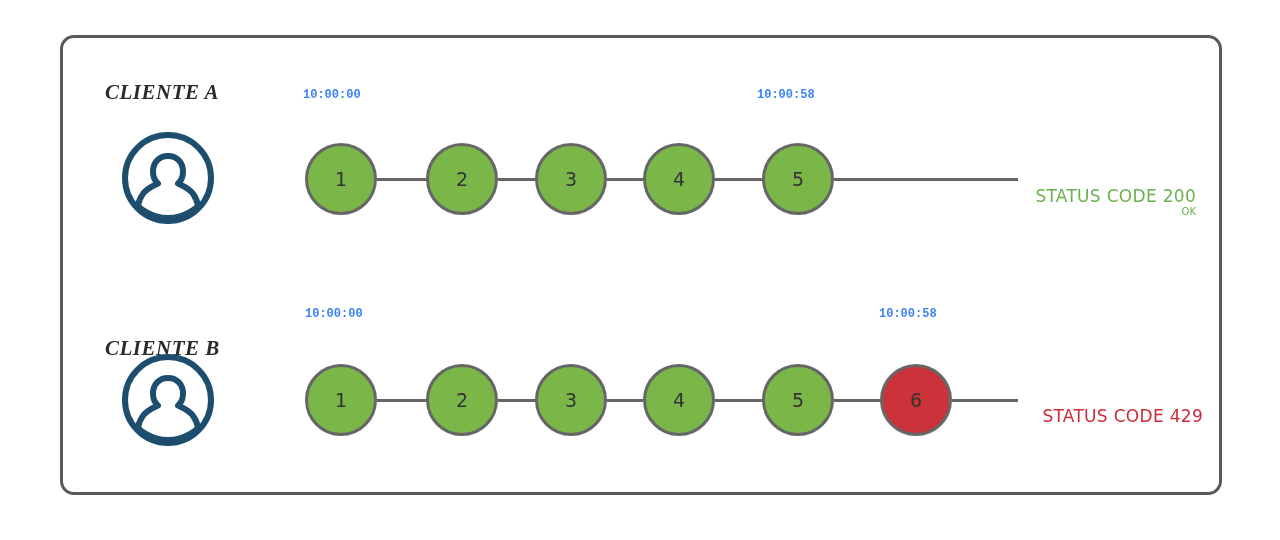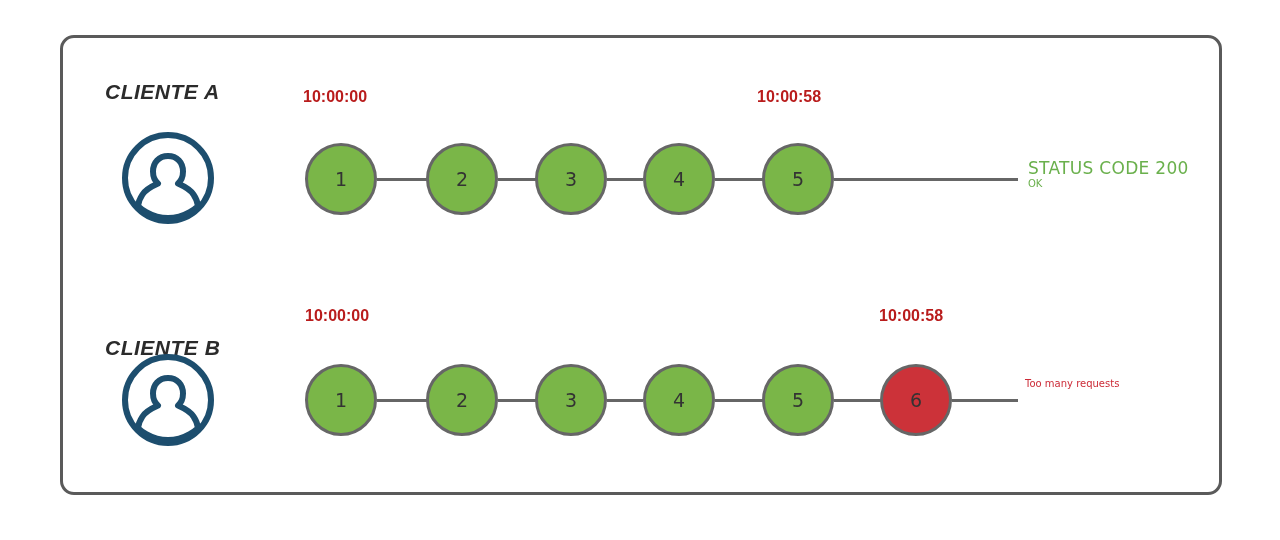--- a/index.html
+++ b/index.html
@@ -32,39 +32,39 @@
   }
   .row {
     position: absolute;
     left: 0;
     top: 0;
     width: 1280px;
     height: 0;
   }
   .client-label {
     position: absolute;
-    font-family: Liberation Sans, sans-serif;
+    font-family: Liberation Serif, serif;
     font-size: 21px;
     font-style: italic;
     font-weight: 700;
     letter-spacing: 0.5px;
     color: #2b2b2b;
     white-space: nowrap;
   }
   .avatar {
     position: absolute;
     width: 96px;
     height: 96px;
   }
   .timestamp {
     position: absolute;
-    font-family: Liberation Sans, sans-serif;
-    font-size: 16px;
+    font-family: Liberation Mono, monospace;
+    font-size: 12px;
     font-weight: 700;
-    color: #b91c1c;
+    color: #3b82f6;
     white-space: nowrap;
   }
   .chain {
     position: absolute;
   }
   .node {
     position: absolute;
     width: 72px;
     height: 72px;
     border-radius: 50%;
@@ -81,21 +81,22 @@
   .node.red   { background: #cc3239; }
   .connector {
     position: absolute;
     height: 3px;
     background: #666666;
   }
   .status {
     position: absolute;
     white-space: nowrap;
     font-family: "DejaVu Sans", sans-serif;
-    text-align: left;
+    text-align: right;
+    margin-top: 28px;
   }
   .status .line1 {
     display: block;
     font-size: 17px;
     letter-spacing: 0.3px;
   }
   .status .line2 {
     display: block;
     font-size: 10px;
   }
@@ -181,17 +182,17 @@
 
       <div class="node green" style="left:305px; top:364px;">1</div>
       <div class="node green" style="left:426px; top:364px;">2</div>
       <div class="node green" style="left:535px; top:364px;">3</div>
       <div class="node green" style="left:643px; top:364px;">4</div>
       <div class="node green" style="left:762px; top:364px;">5</div>
       <div class="node red" style="left:880px; top:364px;">6</div>
     </div>
 
     <div class="status err" style="left:1025px; top:378px; width:178px;">
-      <span class="line2">Too many requests</span>
+      <span class="line1">STATUS CODE 429</span>
     </div>
   </div>
 
 </div>
 
 </body></html>

